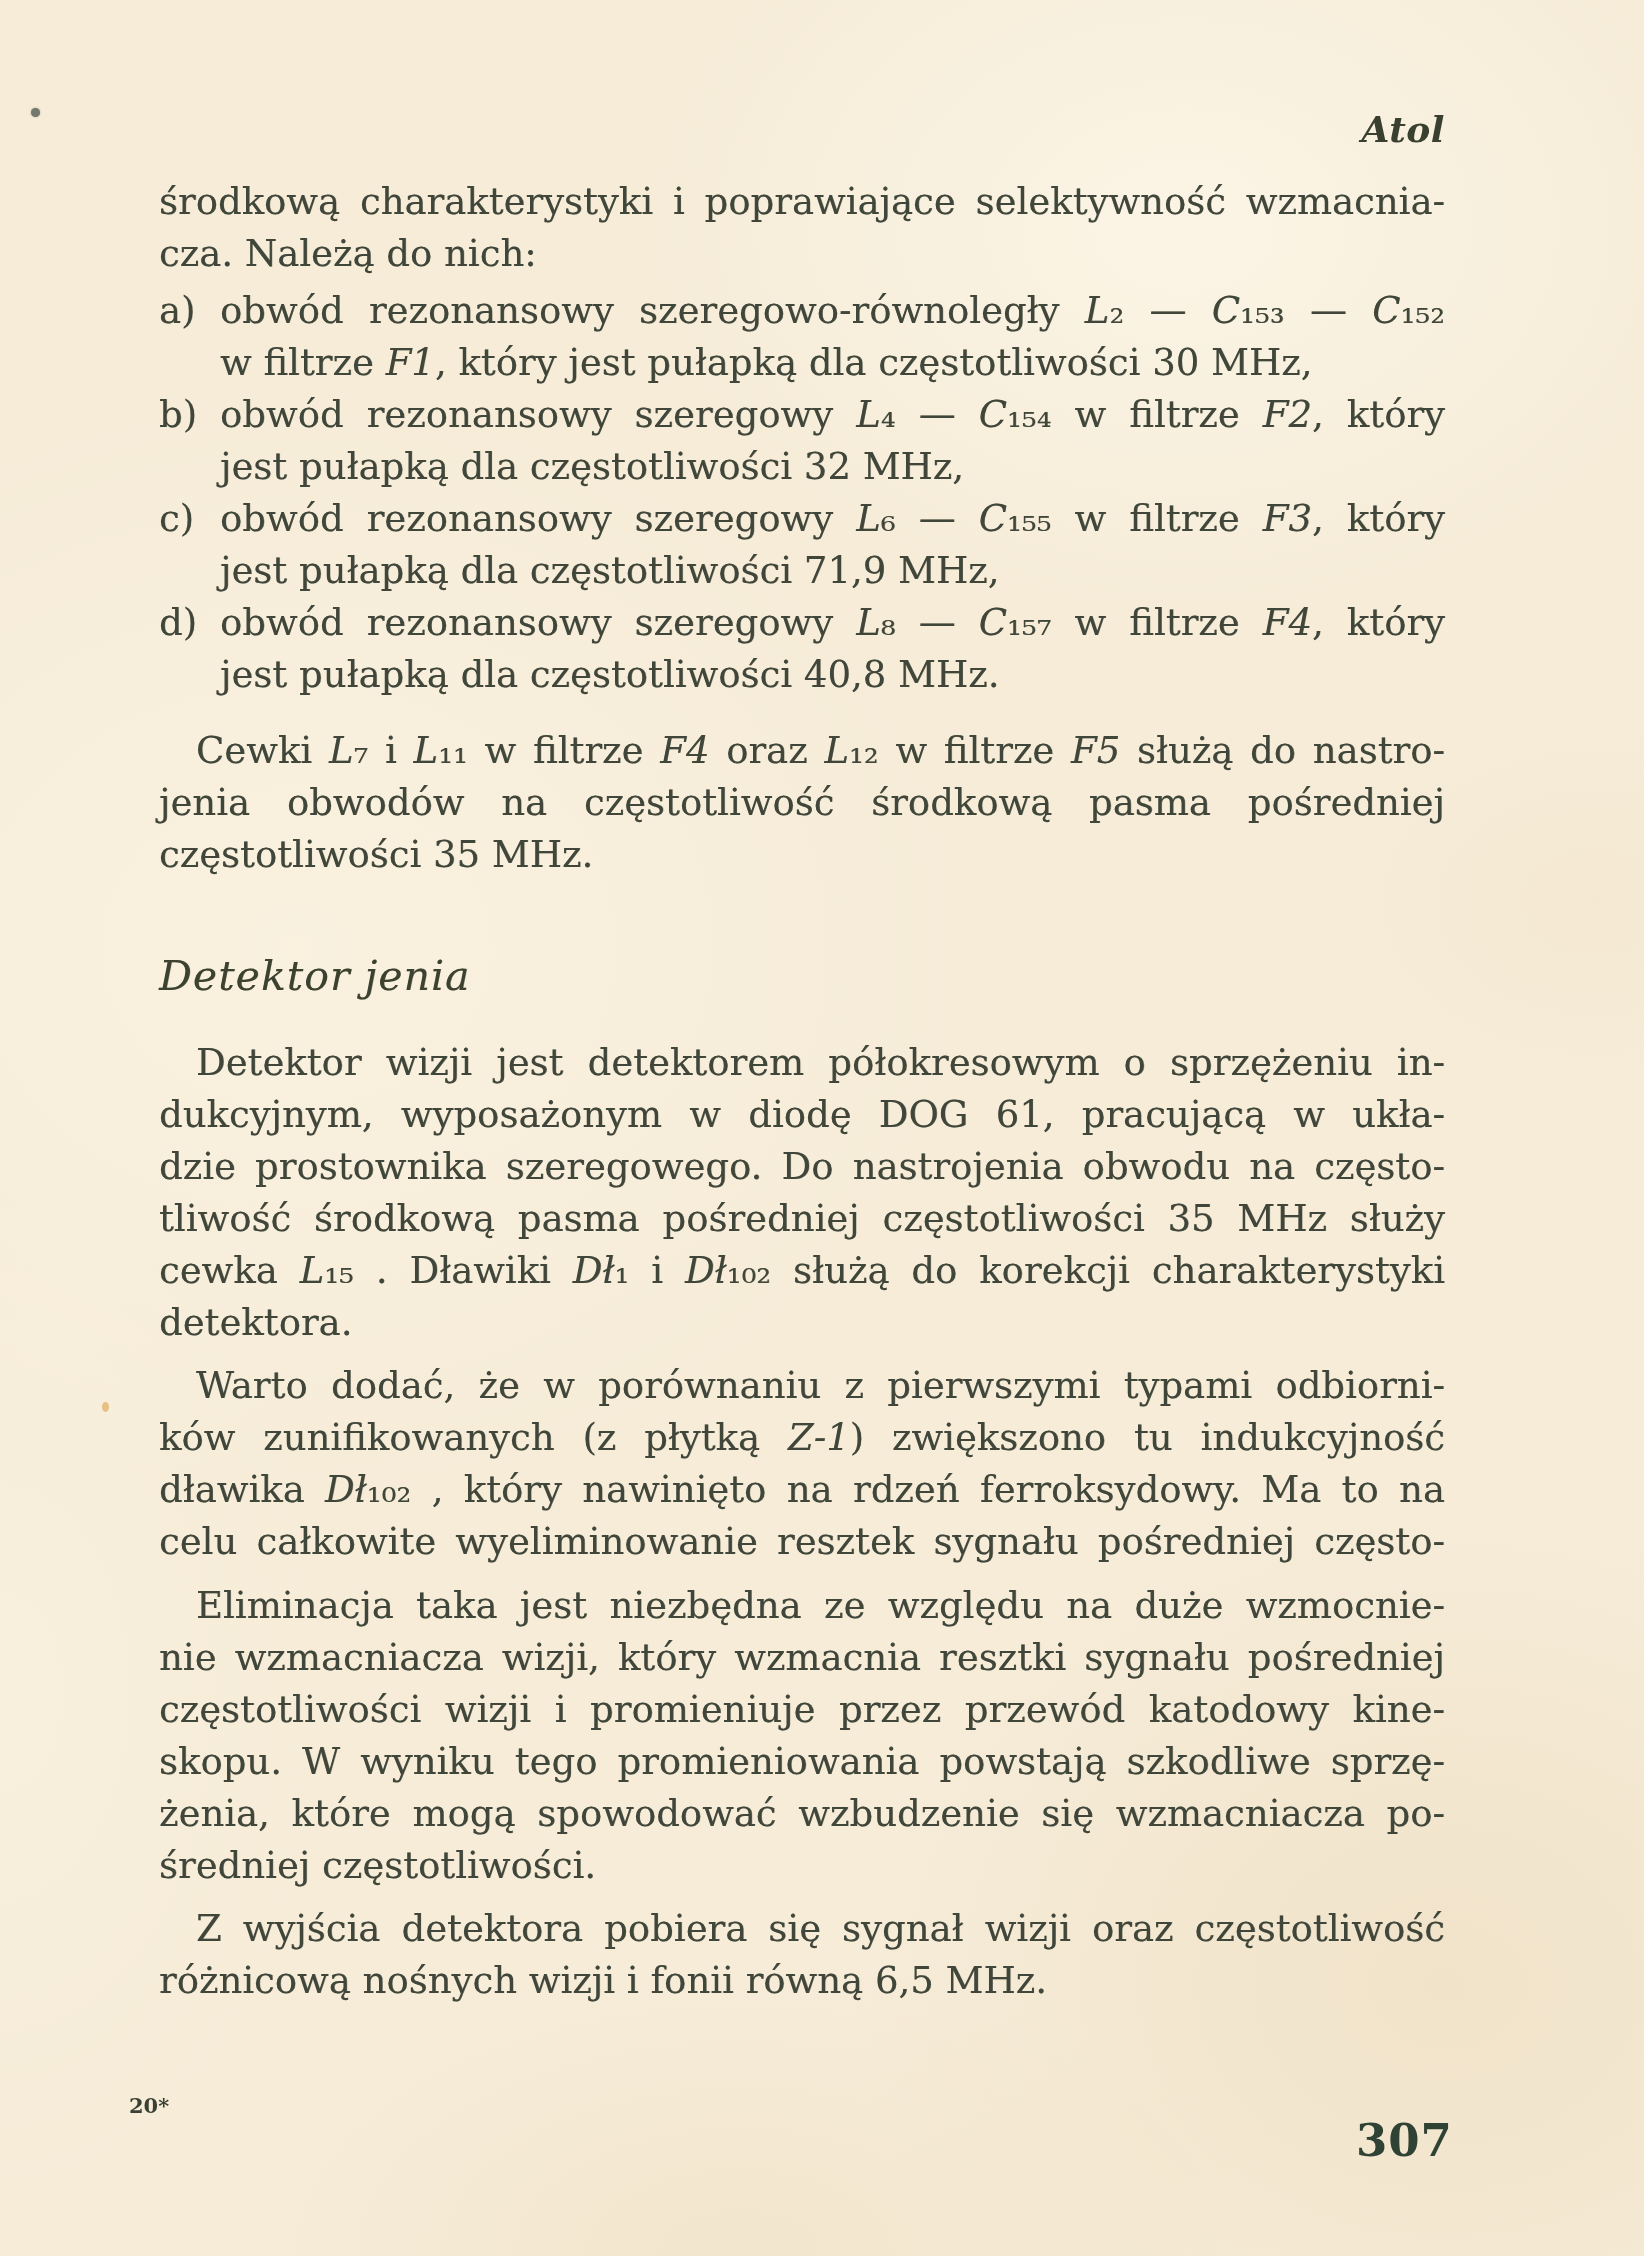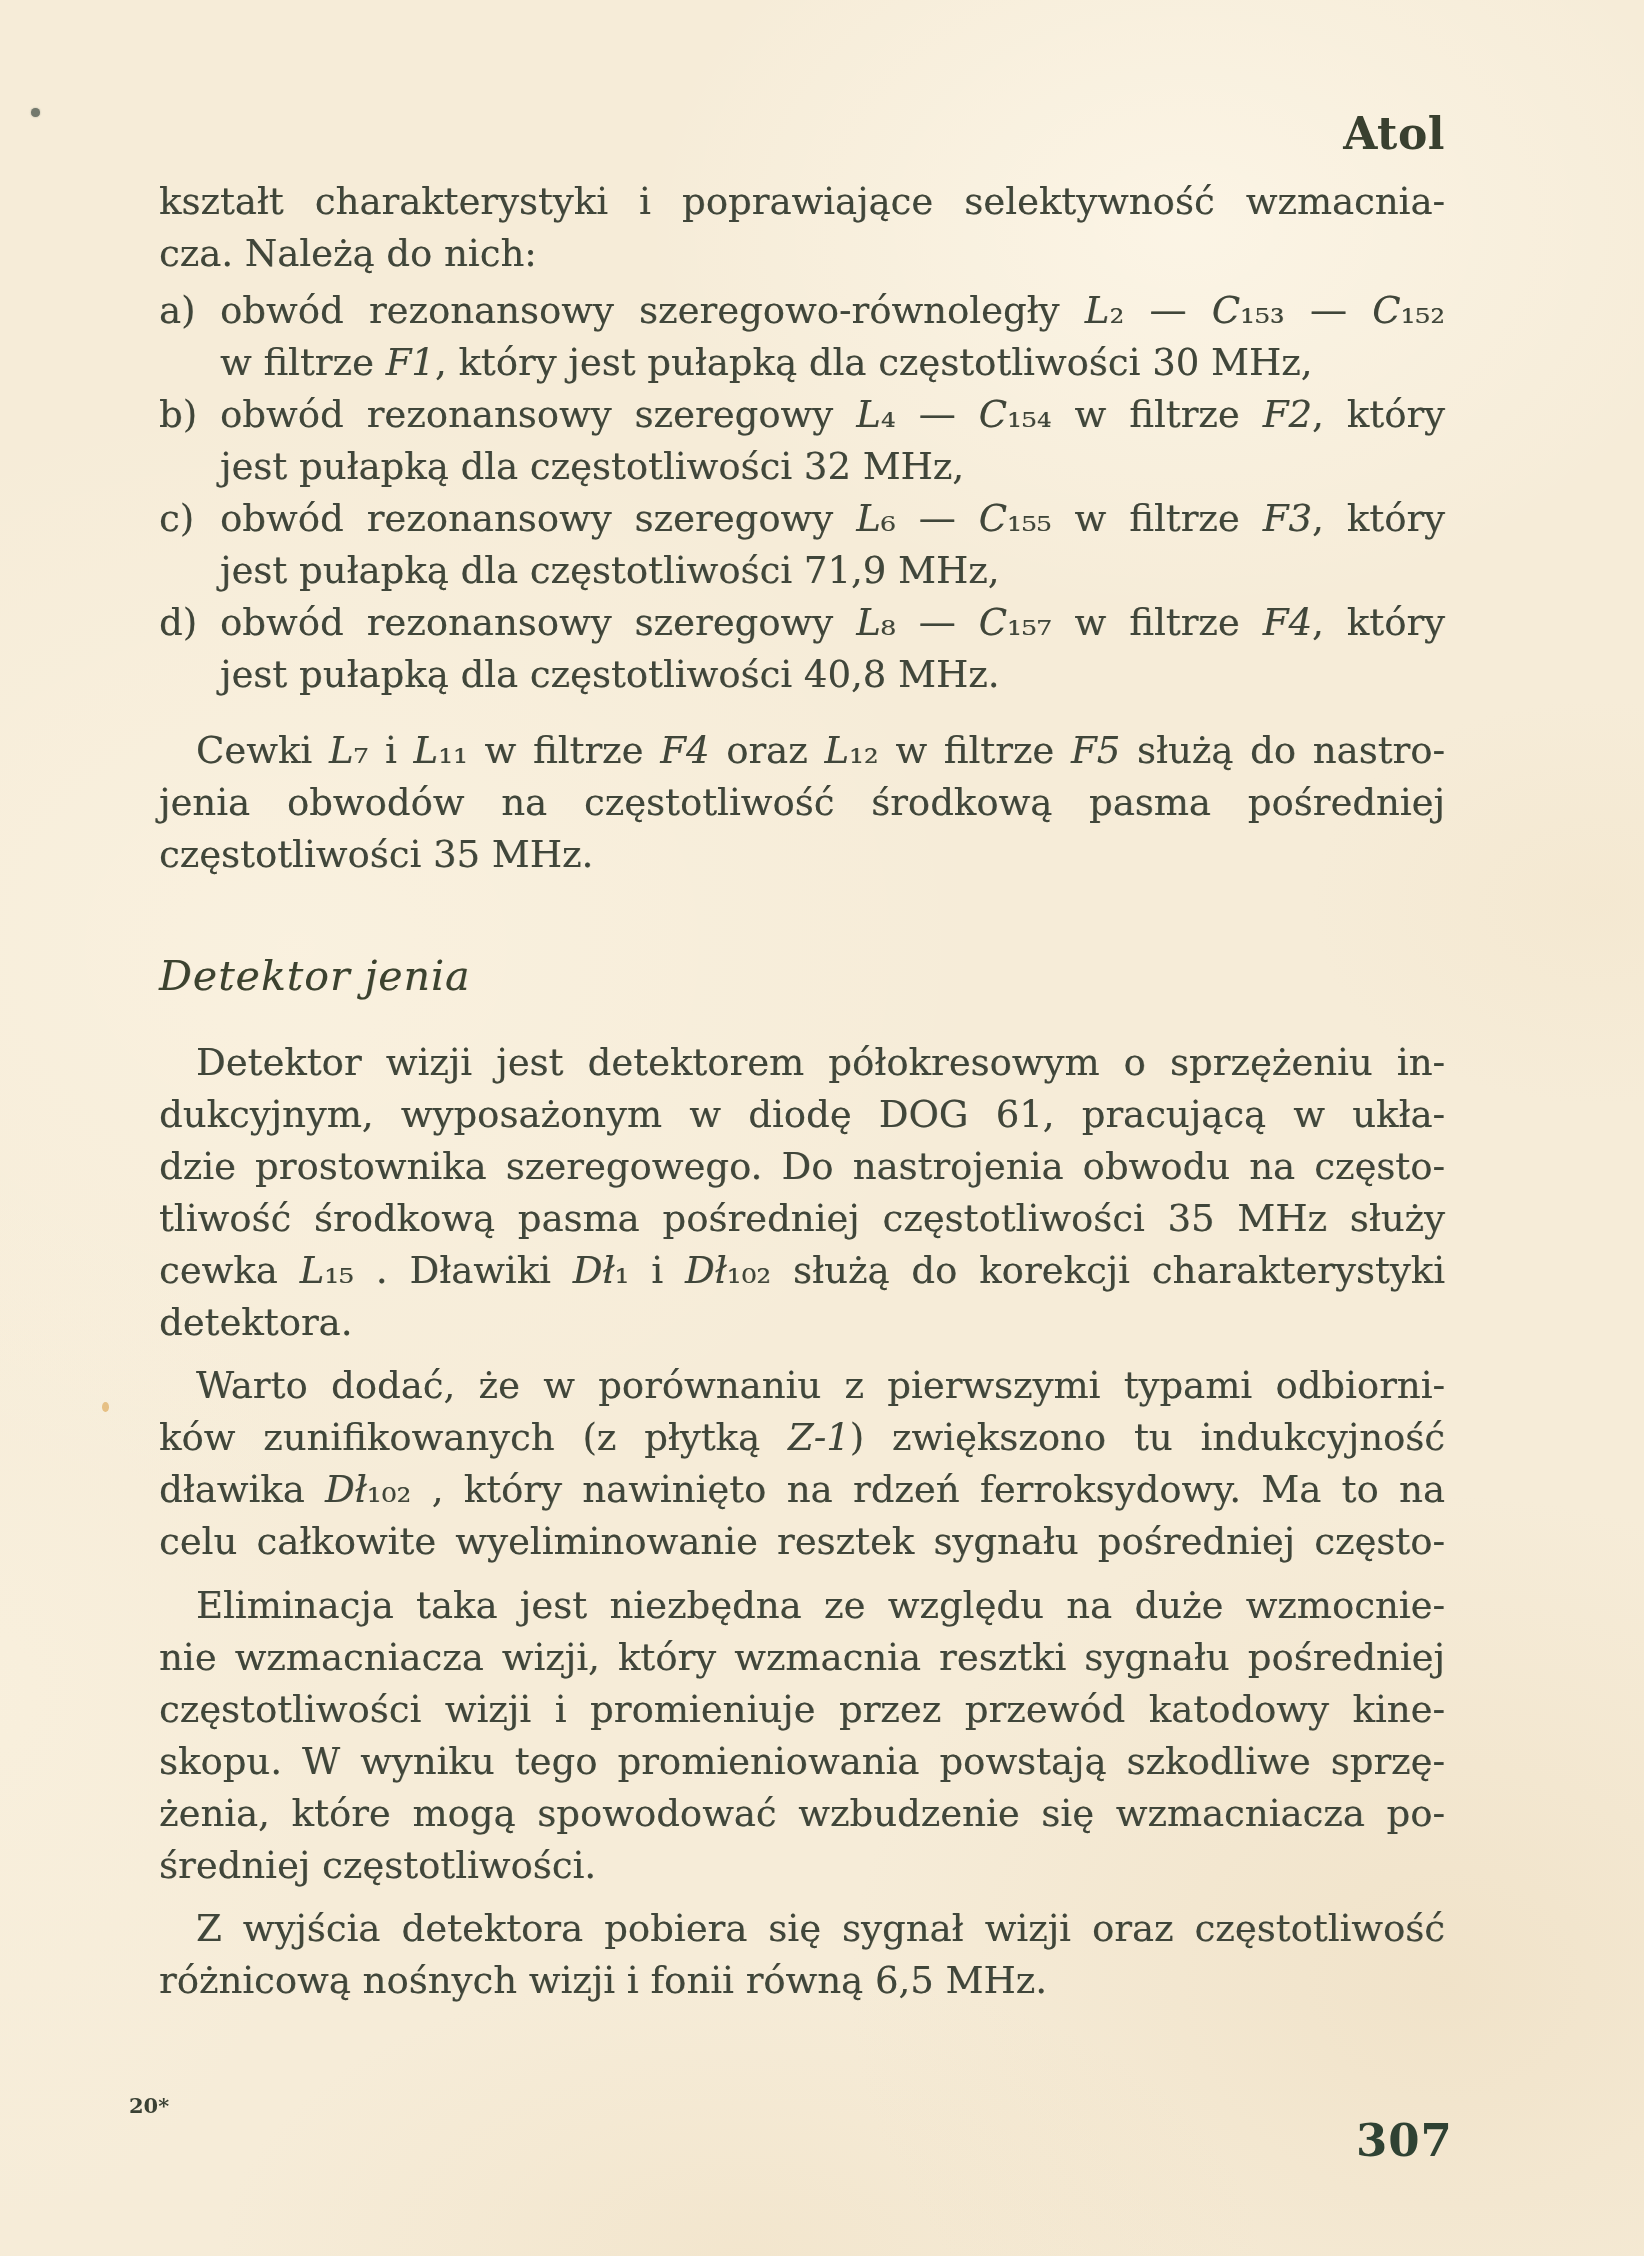--- a/index.html
+++ b/index.html
@@ -13,21 +13,21 @@
       radial-gradient(ellipse 1062px 869px at 18% 42%, rgba(255,248,233,.40), transparent 65%),
       radial-gradient(ellipse 483px 772px at 0% 75%,  rgba(250,242,224,.55), transparent 70%),
       radial-gradient(ellipse 966px 792px at 88% 88%, rgba(232,212,178,.38), transparent 62%),
       radial-gradient(ellipse 724px 406px at 45% 100%, rgba(236,218,186,.35), transparent 72%),
       radial-gradient(ellipse 406px 290px at 97% 40%, rgba(240,224,194,.30), transparent 70%);
     color:#40463a;
     font-family:"DejaVu Serif","Liberation Serif",serif;
   }
   .running-header{
     position:absolute;top:108px;right:199px;
-    font-size:44px;font-weight:bold;
+    font-size:36px;font-weight:bold;font-style:italic;
     color:#39402f;letter-spacing:0.5px;
   }
   .text-block{
     position:absolute;top:176px;left:159px;right:199px;
     font-size:37px;
     text-shadow:0.4px 0.4px 0.6px rgba(64,70,58,.45);
   }
   .para{margin:0;padding:0;}
   .line{display:block;height:52px;line-height:52px;white-space:normal;}
   .j{text-align:justify;text-align-last:justify;}
@@ -73,21 +73,21 @@
 <div class="page">
 
   <div class="ink-dot"></div>
   <div class="stain-speck"></div>
 
   <div class="running-header">Atol</div>
 
   <main class="text-block">
 
     <p class="para">
-      <span class="line j">kształt charakterystyki i poprawiające selektywność wzmacnia-</span>
+      <span class="line j">środkową charakterystyki i poprawiające selektywność wzmacnia-</span>
       <span class="line">cza. Należą do nich:</span>
     </p>
 
     <div class="list mt-list">
 
       <div class="li">
         <span class="marker">a)</span>
         <span class="li-lines">
           <span class="line j">obwód rezonansowy szeregowo-równoległy <i>L</i>₂ — <i>C</i>₁₅₃ — <i>C</i>₁₅₂</span>
           <span class="line">w filtrze <i>F1</i>, który jest pułapką dla częstotliwości 30 MHz,</span>

